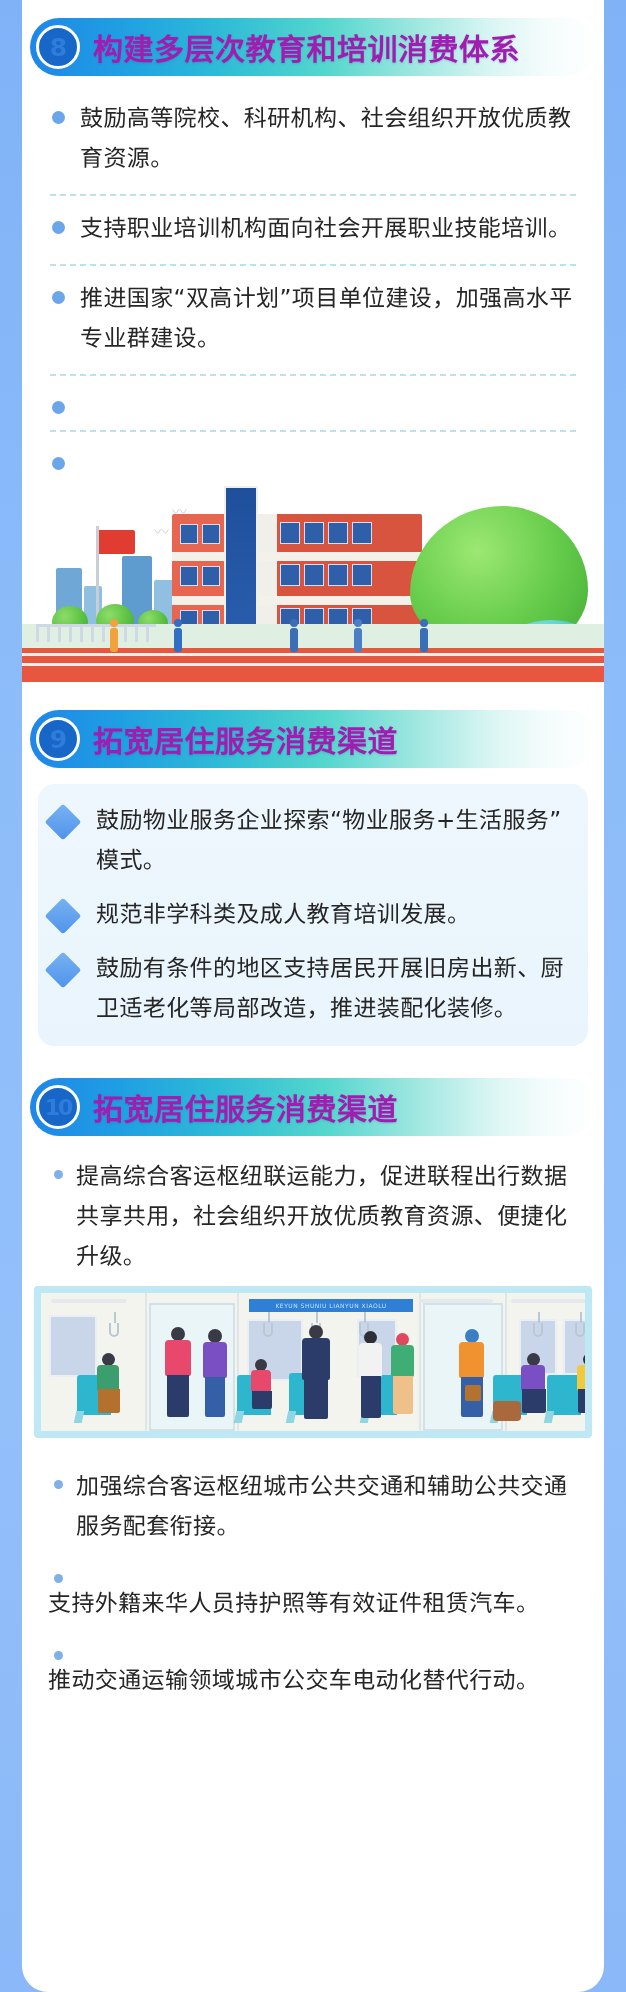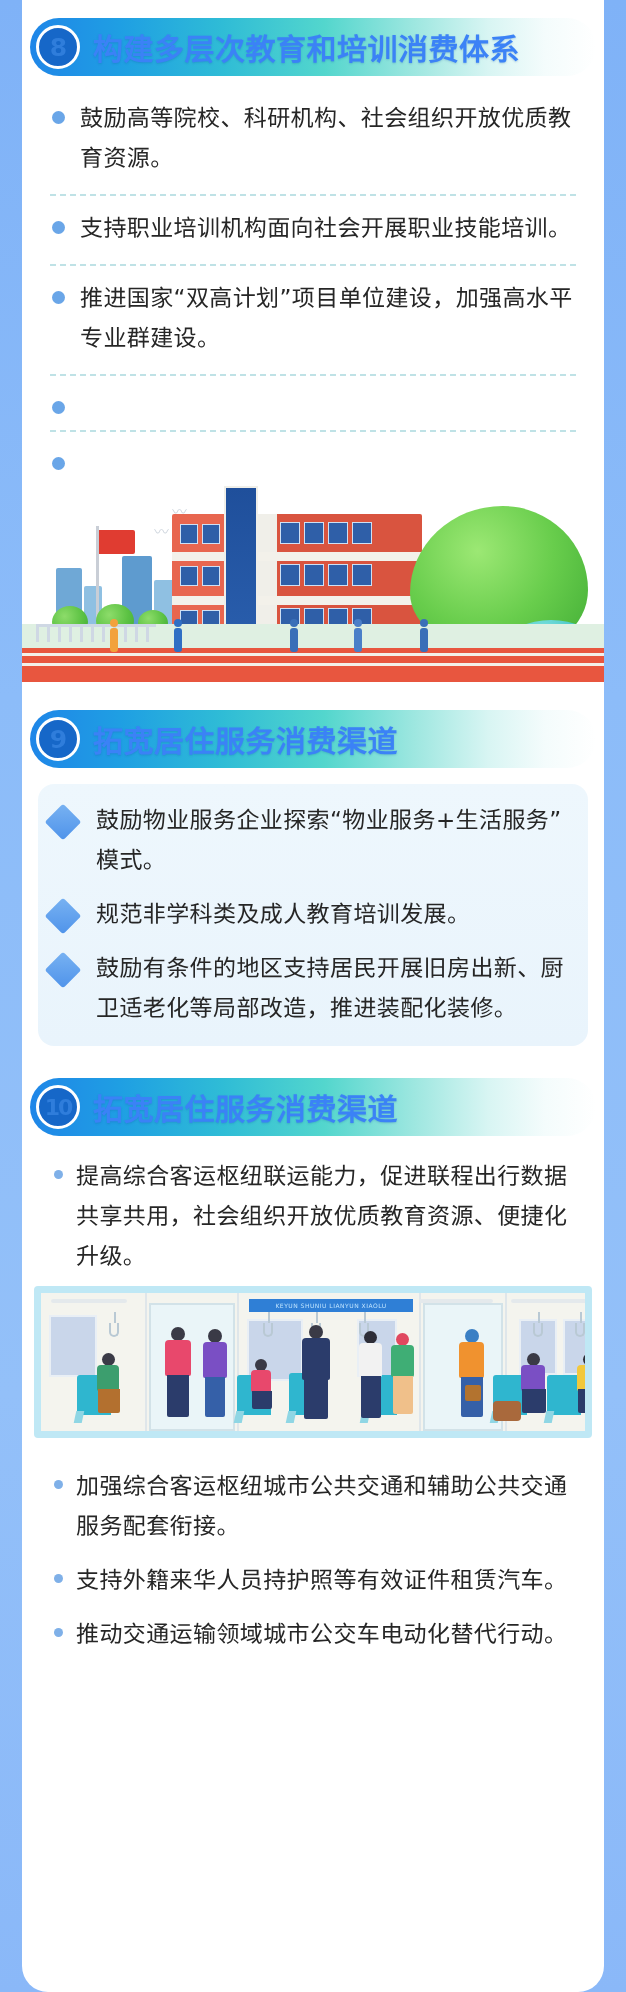--- a/index.html
+++ b/index.html
@@ -75,21 +75,21 @@
     font-size: 25px;
     font-weight: bold;
     letter-spacing: -1px;
     font-family: "DejaVu Sans", "Liberation Sans", sans-serif;
   }
   .section-header .badge.wide { font-size: 22px; letter-spacing: -2px; text-align: right; }
   .section-header .title {
     position: relative;
     z-index: 3;
     margin-left: 13px;
-    color: #3b82f6;
+    color: #a21caf;
     font-size: 30px;
     font-weight: bold;
     letter-spacing: 0.5px;
     text-shadow: 0 1px 2px rgba(20,90,160,.25);
     white-space: nowrap;
   }
 
   
   .list-plain {
     padding: 22px 26px 6px 26px;
@@ -138,21 +138,21 @@
     margin: 16px 16px 4px 16px;
     background: linear-gradient(180deg, #eef7fd 0%, #e9f4fc 100%);
     border-radius: 16px;
     padding: 16px 14px 18px 10px;
   }
   .list-card .li .txt { line-height: 40px; }
   .list-card .li + .li { margin-top: 14px; }
 
   
   .list-tight { padding: 20px 26px 0 26px; }
-  .list-tight .li + .li { margin-top: 14px; }
+  .list-tight .li + .li { margin-top: 14px; flex-direction: column; }
 
   
   .illus { position: relative; overflow: hidden; }
 
   
   .school {
     height: 196px;
     margin: 4px 0 0 0;
     background: linear-gradient(180deg,#ffffff 0%,#fdfdfd 55%,#ffffff 100%);
   }

